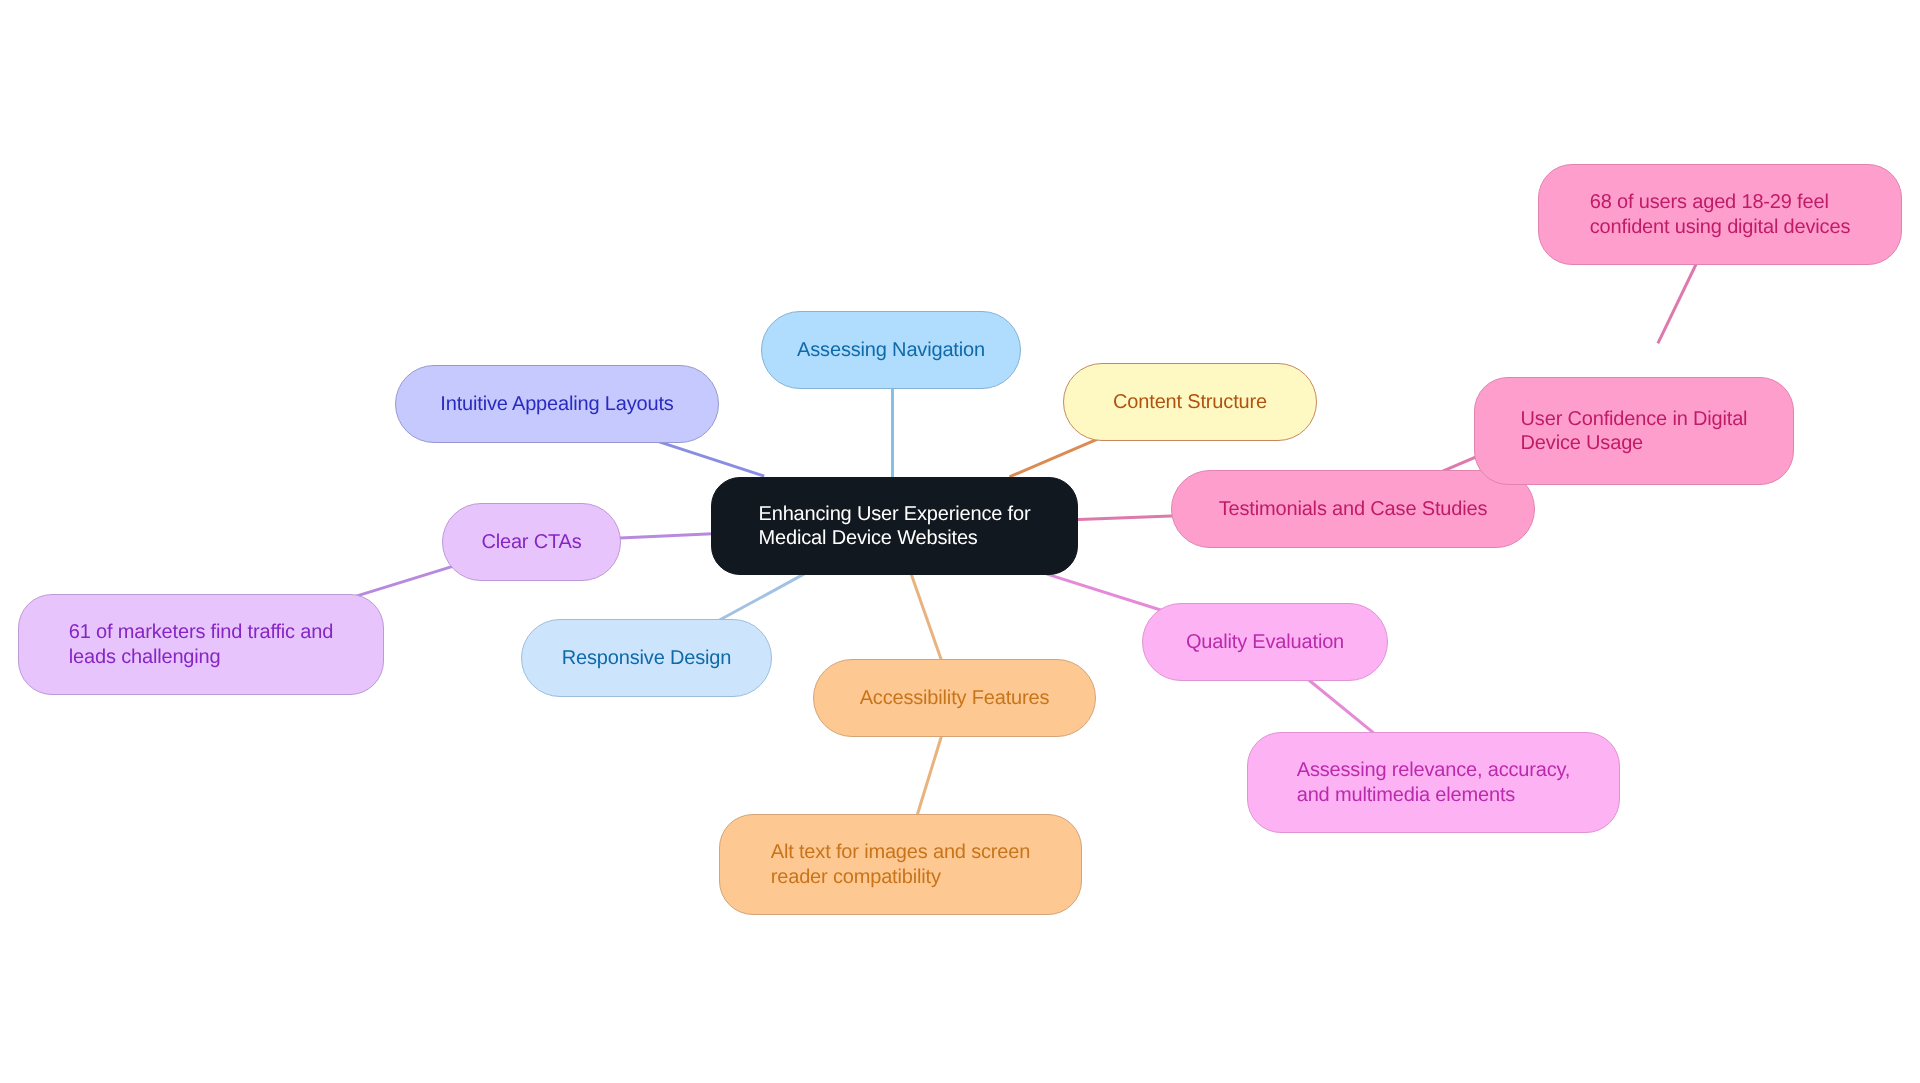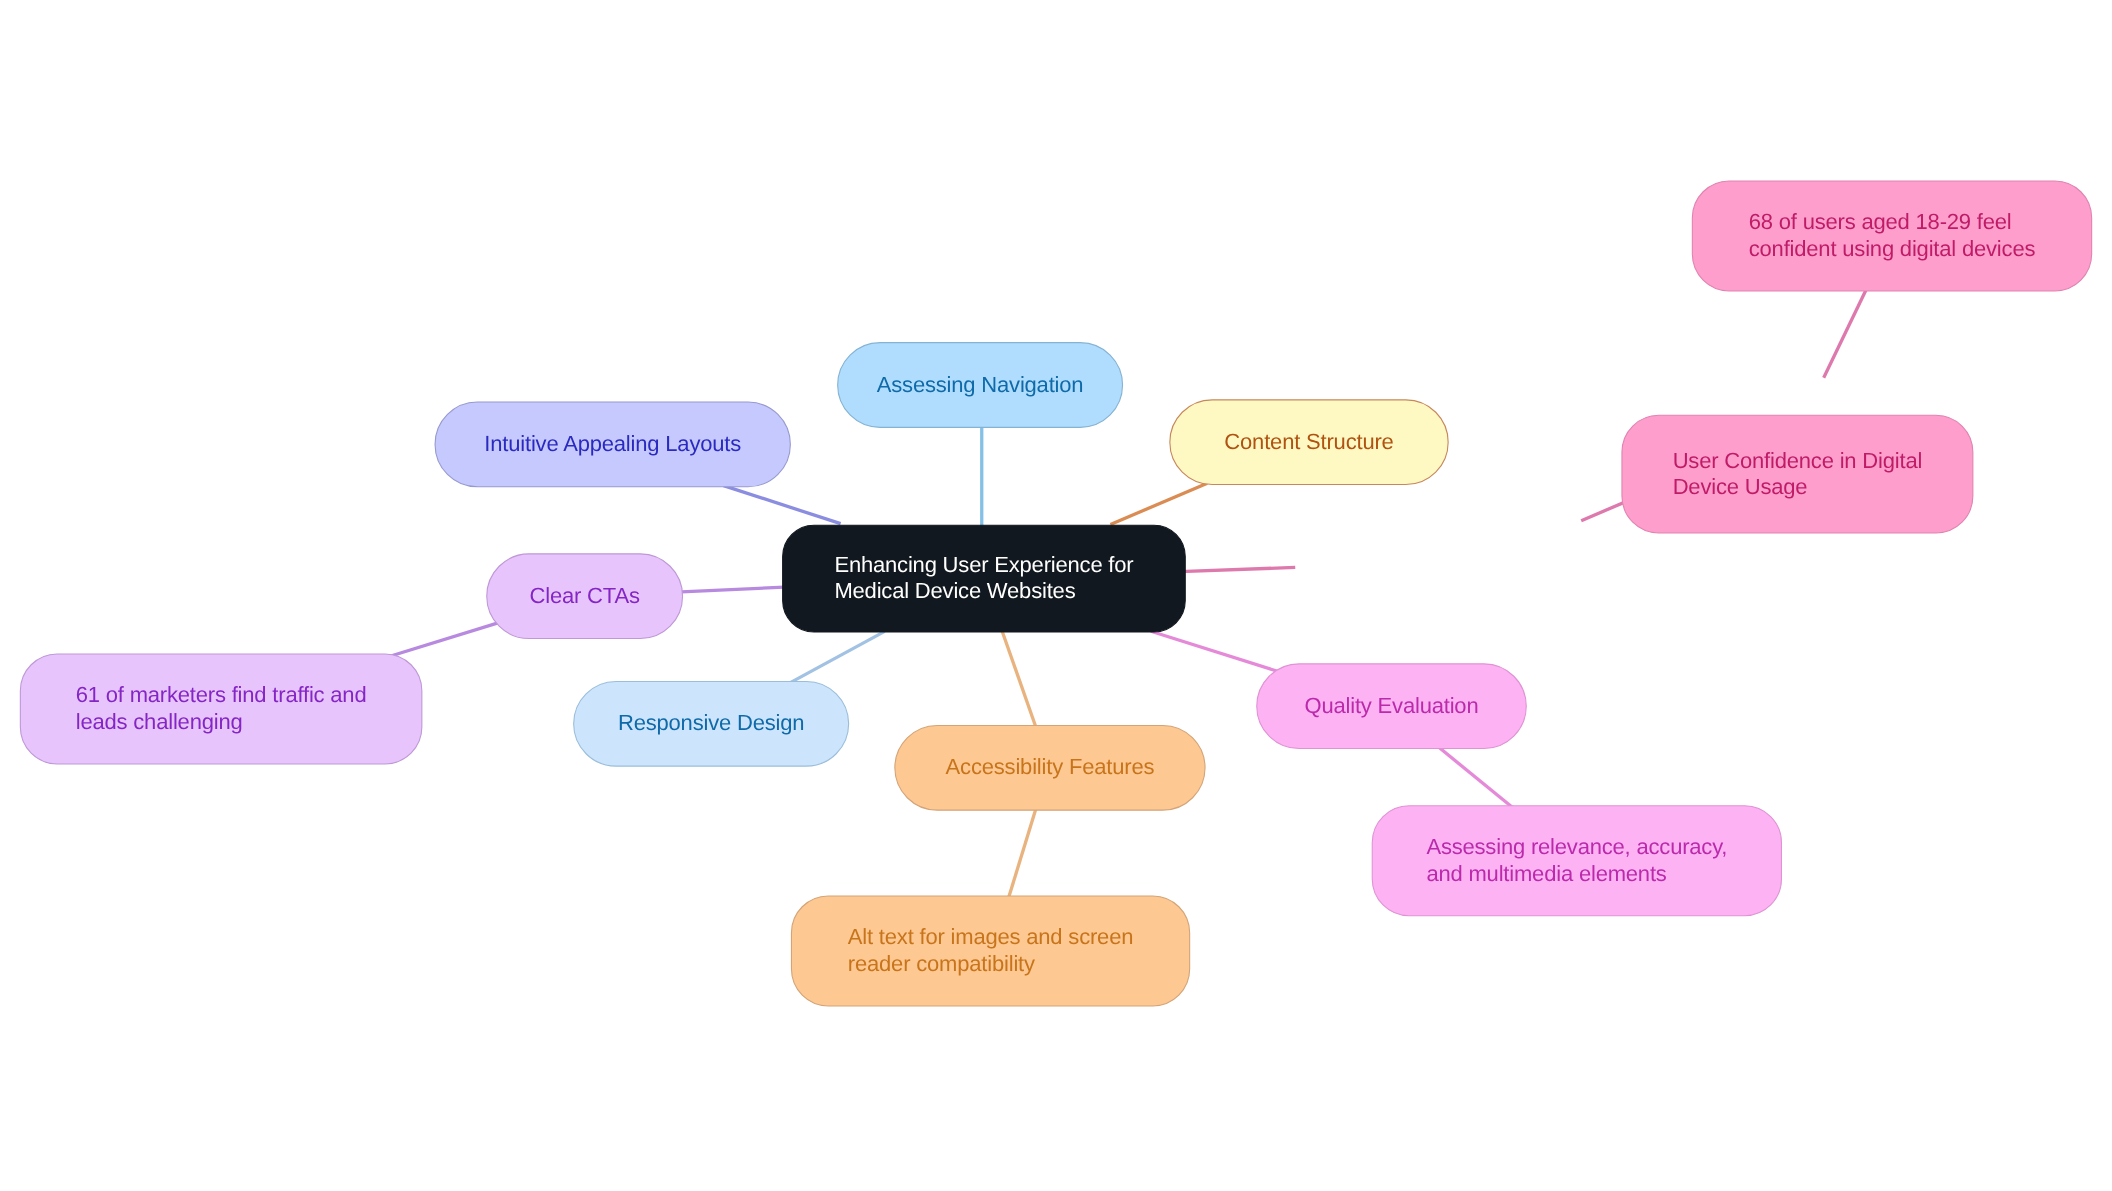--- a/index.html
+++ b/index.html
@@ -59,20 +59,23 @@
   <div class="node" style="left: 813px; top: 659px; width: 283px; height: 78px; border-radius: 39px; background: rgb(253, 200, 146); border-color: rgb(212, 164, 119); color: rgb(200, 116, 26);">
     <span class="node-label">Accessibility Features</span>
   </div>
   <div class="node" style="left: 719px; top: 814px; width: 363px; height: 101px; border-radius: 34px; background: rgb(253, 200, 146); border-color: rgb(212, 164, 119); color: rgb(200, 116, 26);">
     <span class="node-label">Alt text for images and screen
 reader compatibility</span>
   </div>
   <div class="node" style="left: 1063px; top: 363px; width: 254px; height: 78px; border-radius: 39px; background: #fef9c3; border-color: rgb(200, 135, 91); color: rgb(176, 82, 16);">
     <span class="node-label">Content Structure</span>
   </div>
+  <div class="node" style="left: 1171px; top: 470px; width: 364px; height: 78px; border-radius: 39px; background: rgb(253, 158, 205); border-color: rgb(225, 131, 176); color: rgb(192, 27, 103);">
+    <span class="node-label">Testimonials and Case Studies</span>
+  </div>
   <div class="node" style="left: 1474px; top: 337px; width: 320px; height: 108px; border-radius: 34px; background: rgb(253, 158, 205); border-color: rgb(225, 131, 176); color: rgb(192, 27, 103); margin-top: 40px;">
     <span class="node-label">User Confidence in Digital
 Device Usage</span>
   </div>
   <div class="node" style="left: 1538px; top: 164px; width: 364px; height: 101px; border-radius: 34px; background: rgb(253, 158, 205); border-color: rgb(225, 131, 176); color: rgb(192, 27, 103);">
     <span class="node-label">68 of users aged 18-29 feel
 confident using digital devices</span>
   </div>
   <div class="node" style="left: 1142px; top: 603px; width: 246px; height: 78px; border-radius: 39px; background: rgb(253, 178, 244); border-color: rgb(223, 147, 212); color: rgb(187, 42, 171);">
     <span class="node-label">Quality Evaluation</span>

